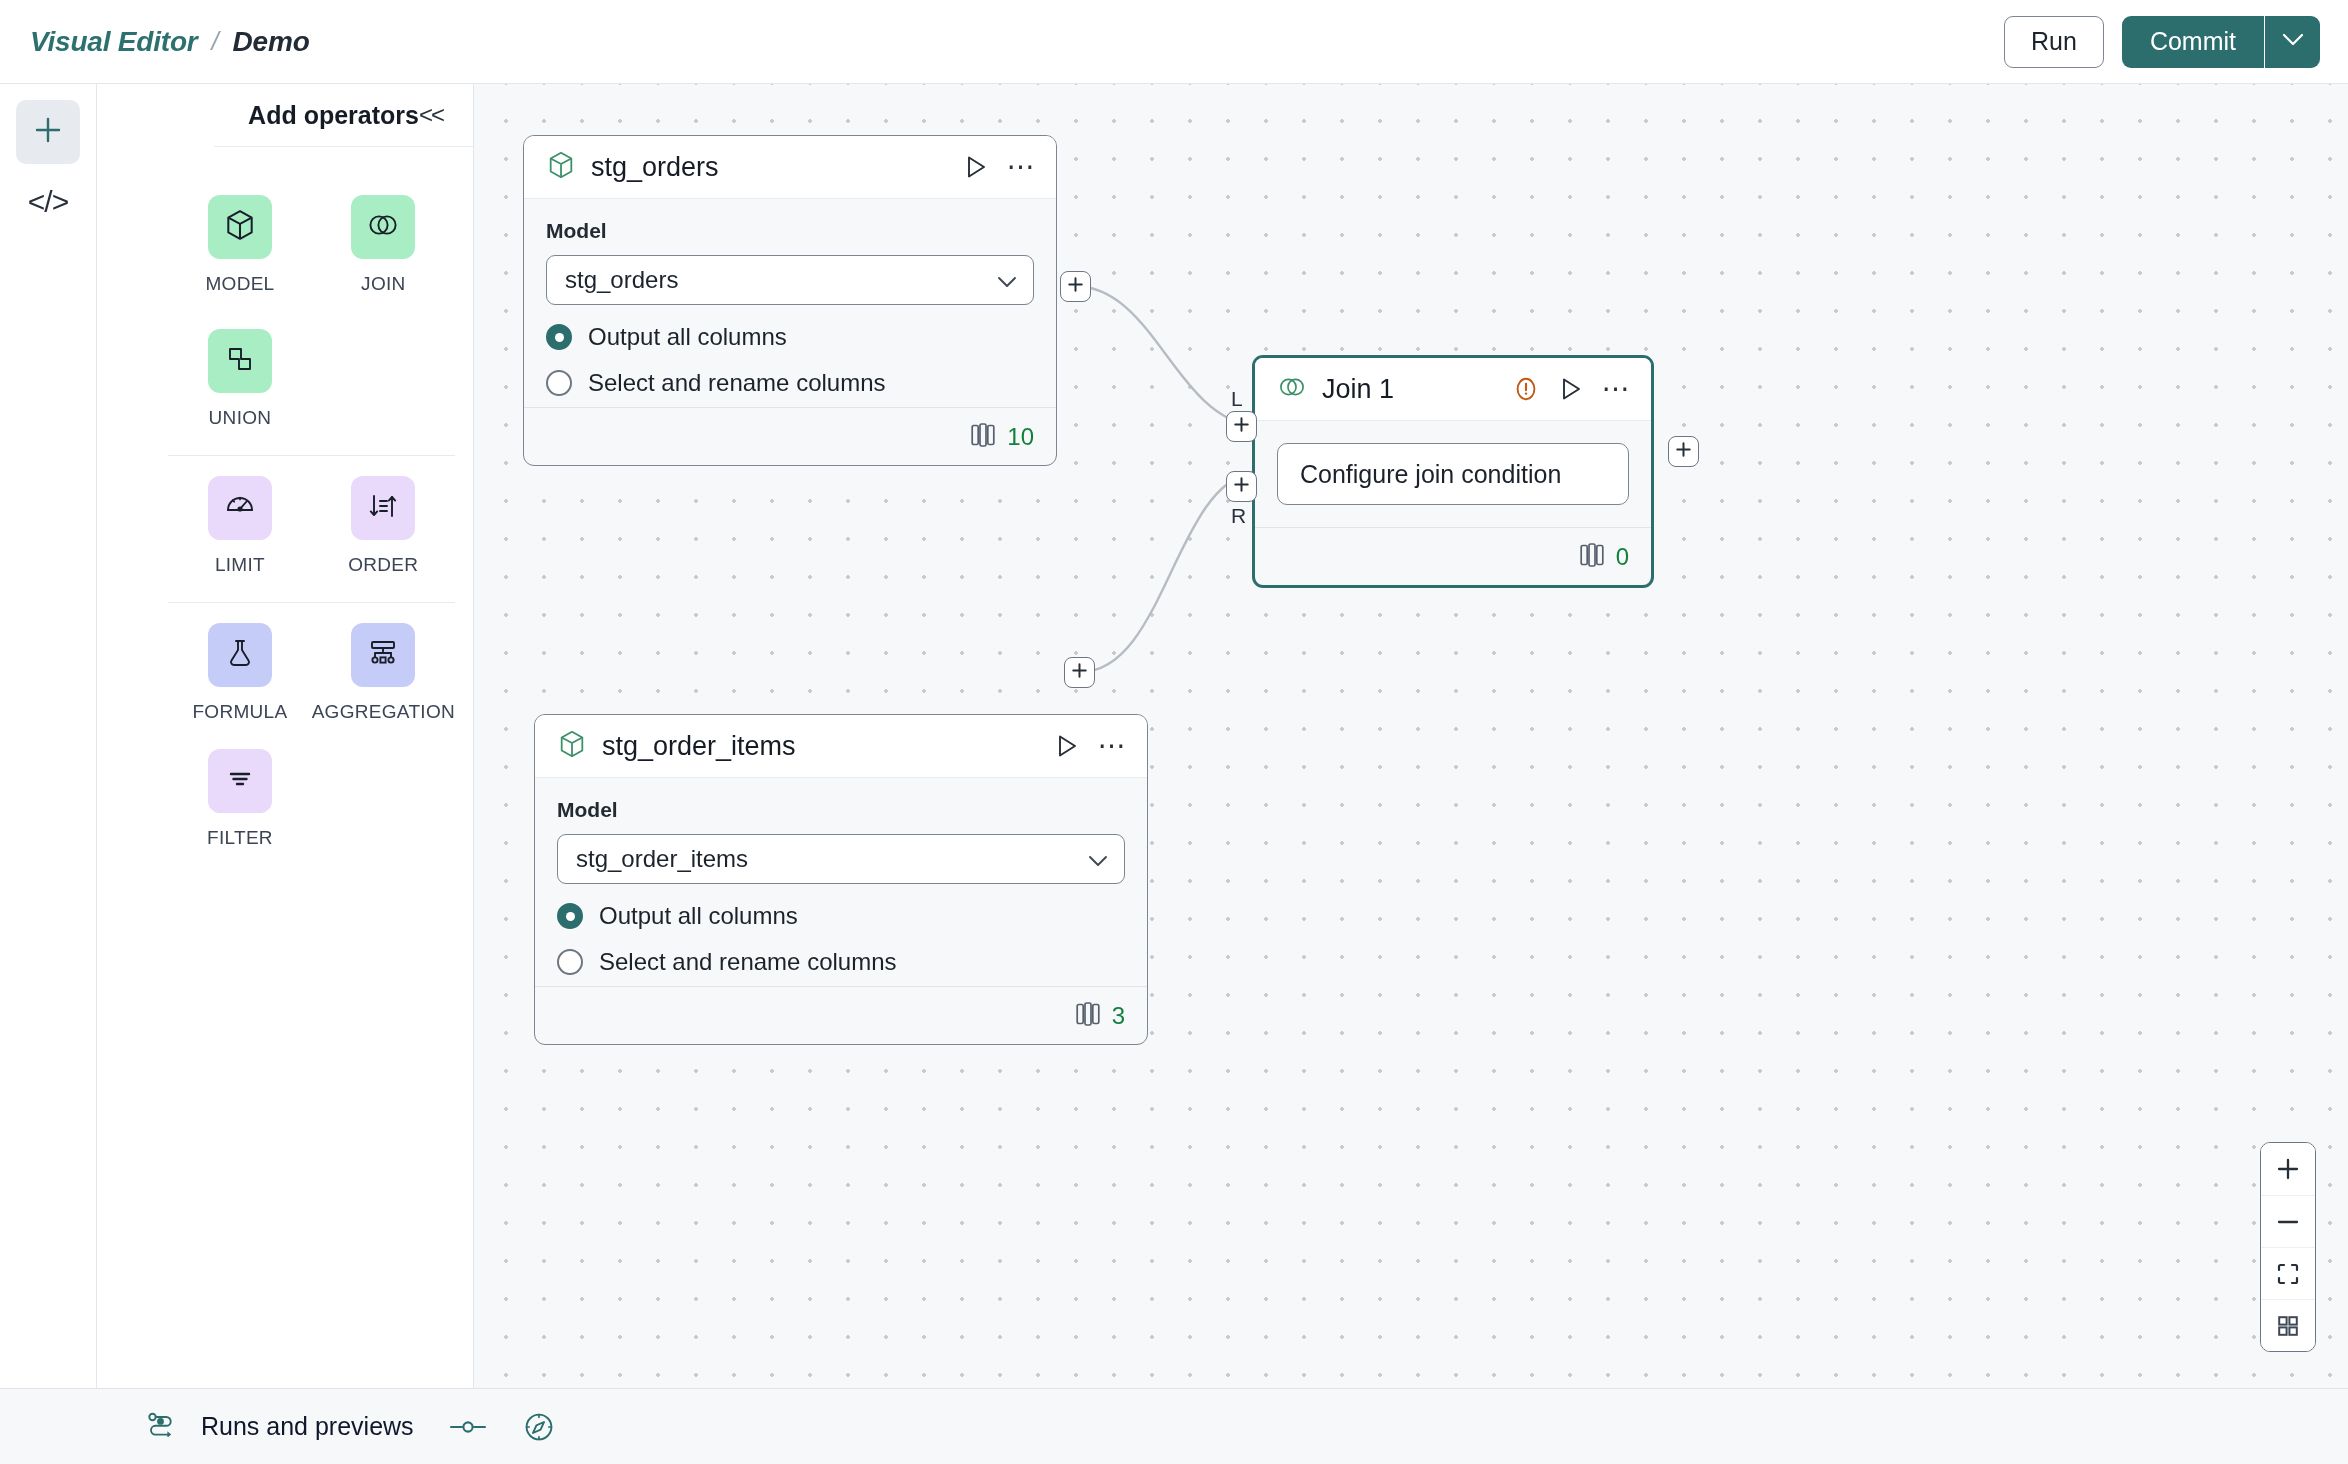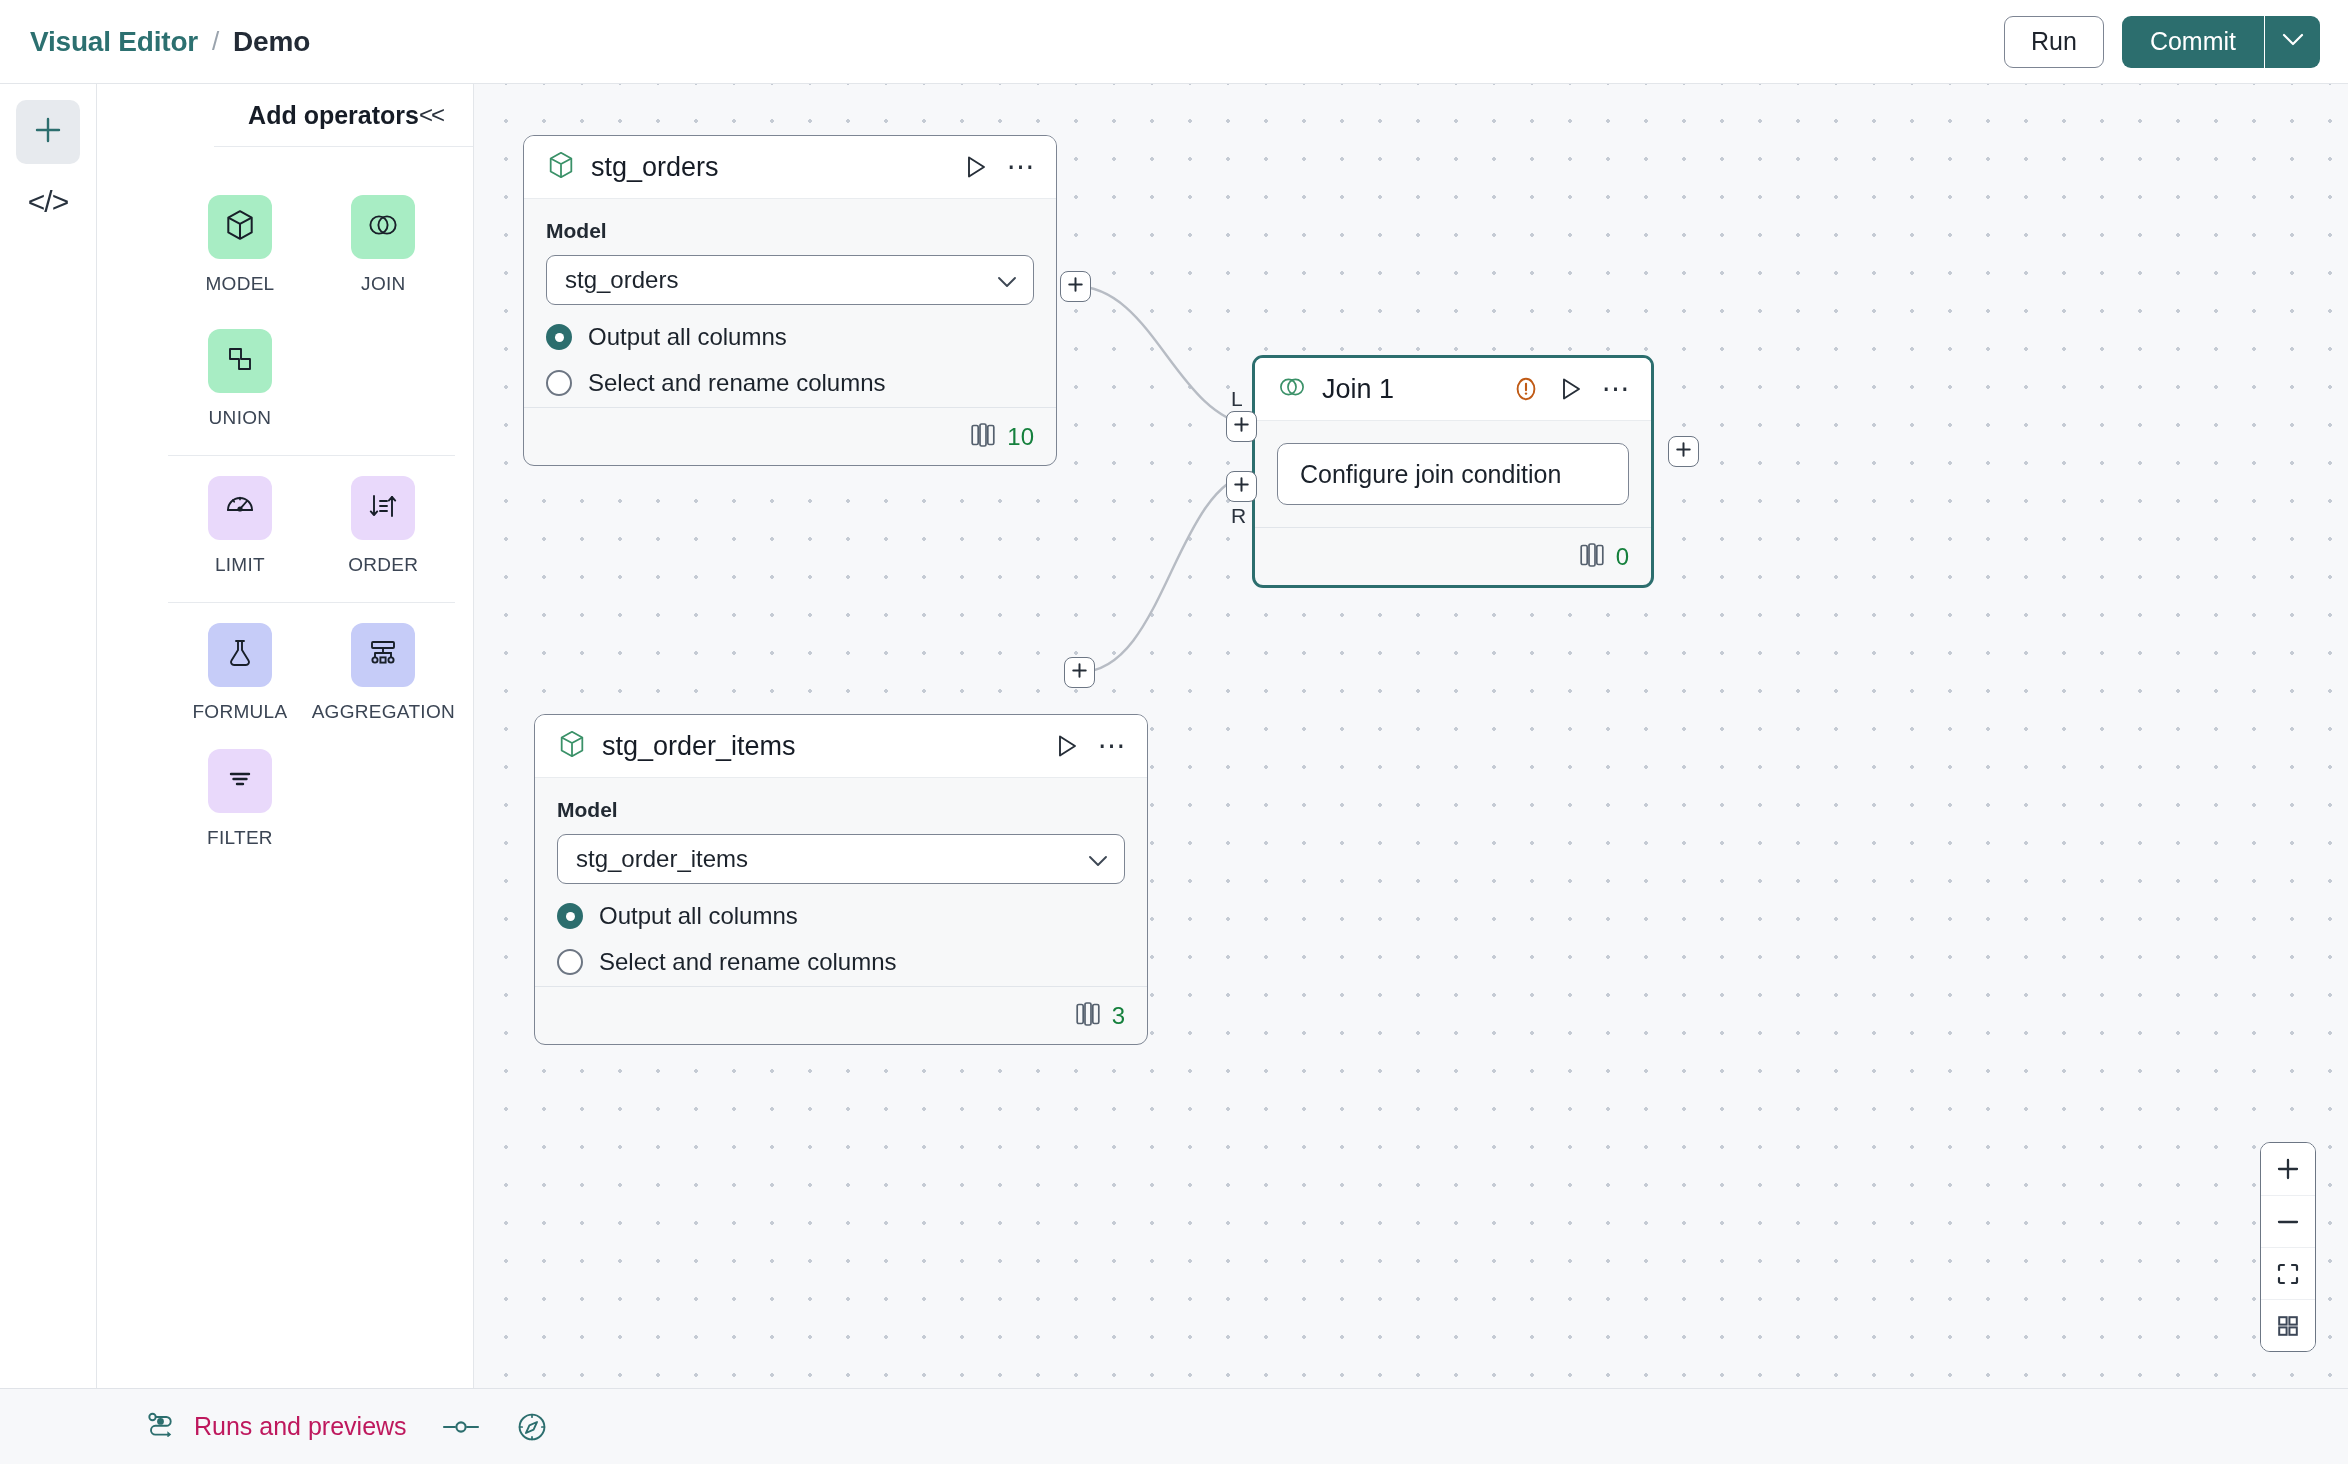--- a/index.html
+++ b/index.html
@@ -13,21 +13,21 @@
 
   
   .topbar {
     height: 84px; min-height: 84px;
     background: #ffffff;
     border-bottom: 1px solid #e3e6ea;
     display: flex; align-items: center;
     padding: 0 28px 0 30px;
     position: relative; z-index: 30;
   }
-  .breadcrumb { display: flex; align-items: center; gap: 14px; font-size: 28px; font-weight: bold; letter-spacing: -0.2px; }
+  .breadcrumb { display: flex; align-items: center; gap: 14px; font-size: 28px; font-weight: bold; letter-spacing: -0.2px; font-style: italic; }
   .bc-root { color: #2c7070; }
   .bc-sep { color: #9aa3ad; font-weight: normal; font-size: 26px; }
   .bc-leaf { color: #232b36; }
   .topbar-right { margin-left: auto; display: flex; align-items: center; gap: 18px; }
   .btn-run {
     height: 52px; padding: 0 26px;
     border: 1.6px solid #7d8593; border-radius: 9px;
     background: #ffffff; color: #1d232c;
     font-size: 25px; font-family: "Liberation Sans", sans-serif;
     display: flex; align-items: center; cursor: pointer;
@@ -185,21 +185,21 @@
 
   
   .bottombar {
     height: 76px; min-height: 76px;
     background: #f7f8fa;
     border-top: 1px solid #e0e3e8;
     display: flex; align-items: center;
     padding-left: 146px; gap: 34px;
     position: relative; z-index: 20;
   }
-  .runs-link { display: flex; align-items: center; gap: 18px; color: #be185d; font-size: 25px; cursor: pointer; }
+  .runs-link { display: flex; align-items: center; gap: 25px; color: #0f172a; font-size: 25px; cursor: pointer; }
   .bottom-icon { display: flex; align-items: center; justify-content: center; cursor: pointer; }
 </style>
 </head>
 <body>
 
 <div class="app">
 
   <div class="topbar">
     <div class="breadcrumb">
       <span class="bc-root">Visual Editor</span>

